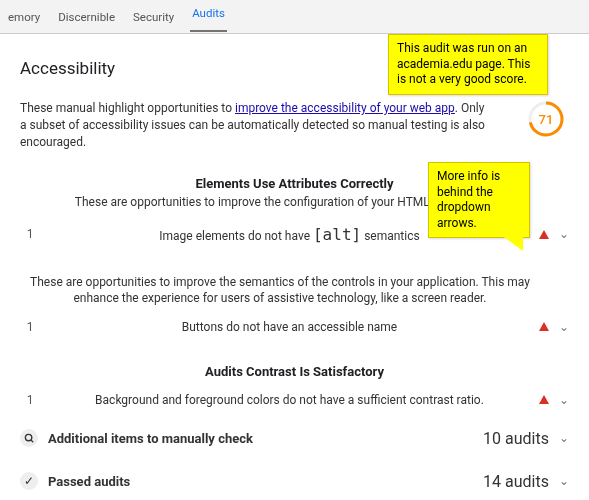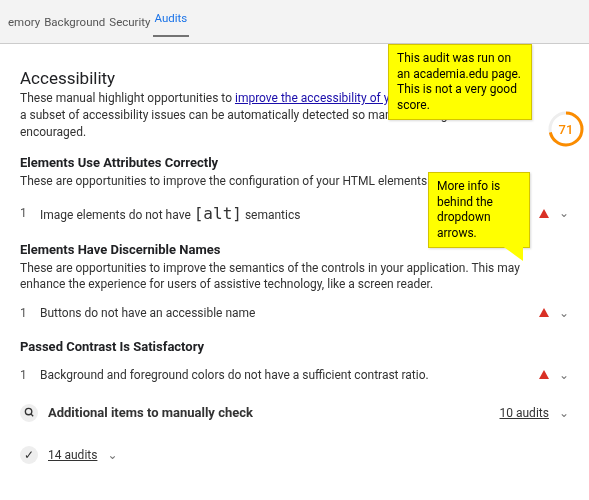--- a/index.html
+++ b/index.html
@@ -10,48 +10,49 @@
     background: #fff;
     width: 589px;
     height: 500px;
     overflow: hidden;
     position: relative;
   }
   
   .tab-bar {
     display: flex;
     align-items: center;
+    gap: 14px;
     padding: 0 6px;
-    height: 44px;
+    height: 34px;
     background: #f3f3f3;
     border-bottom: 1px solid #ccc;
     font-size: 11.5px;
     color: #555;
   }
   .tab-bar .tab { cursor: pointer; padding: 5px 2px; }
   .tab-bar .tab.active { color: #1a73e8; border-bottom: 2px solid #737373; padding-bottom: 10px; }
   .content { padding: 24px 20px 0 20px; position: relative; }
-  .section-title { font-size: 17px; font-weight: 400; color: #202124; margin-bottom: 2px; }
+  .section-title { font-size: 17px; font-weight: 400; color: #202124; margin-bottom: 22px; }
   .section-desc { font-size: 12px; color: #333; line-height: 1.4; max-width: 470px; }
   .section-desc a { color: #1a0dab; text-decoration: underline; }
   .score-ring {
     position: absolute;
     top: 66px;
-    right: 4px;
+    right: 24px;
     width: 38px;
     height: 38px;
   }
   .score-ring svg { transform: rotate(-90deg); }
   .score-ring .val {
     position: absolute;
     top: 0; left: 0; right: 0; bottom: 0;
     display: flex; align-items: center; justify-content: center;
     font-size: 13px; color: #fb8c00; font-weight: 500;
   }
-  .group { margin-top: 15px; }
+  .group { margin-top: 26px; text-align: center; }
   .group-title { font-size: 13px; font-weight: 700; color: #202124; margin-bottom: 3px; }
   .group-desc { font-size: 12px; color: #333; line-height: 1.35; max-width: 520px; }
   .audit-row {
     display: flex;
     align-items: center;
     margin-top: 10px;
     padding: 4px 0;
     font-size: 12px;
   }
   .audit-row .num { width: 20px; color: #555; }
@@ -74,51 +75,51 @@
   .summary-row .ico {
     width: 18px; height: 18px;
     display: inline-flex; align-items: center; justify-content: center;
     margin-right: 10px;
     font-size: 12px;
     border-radius: 50%;
     background: #eee;
     color: #333;
   }
   .summary-row .lbl { flex: 1; font-size: 13px; font-weight: 700; }
-  .summary-row .count { font-size: 12px; color: #333; margin-right: 10px; text-decoration: underline; }
+  .summary-row .count { font-size: 16px; color: #333; margin-right: 10px; }
   .summary-row .chev { color: #777; }
   
   .callout {
     position: absolute;
     background: #ffff00;
     border: 1px solid #d4c400;
     padding: 6px 8px;
     font-size: 12px;
     line-height: 1.3;
     color: #000;
     box-shadow: 1px 1px 2px rgba(0,0,0,0.15);
   }
-  .callout.one { top: 0px; left: 388px; width: 144px; }
+  .callout.one { top: 0px; left: 388px; width: 160px; }
   .callout.two { top: 128px; left: 428px; width: 102px; }
   .callout.two::after {
     content: "";
     position: absolute;
     bottom: -14px;
     right: 6px;
     width: 0; height: 0;
     border-top: 16px solid #ffff00;
     border-left: 22px solid transparent;
   }
 </style>
 </head>
 <body>
 
 <div class="tab-bar">
   <span class="tab">emory</span>
-  <span class="tab">Background</span>
+  <span class="tab">Discernible</span>
   <span class="tab">Security</span>
   <span class="tab active">Audits</span>
 </div>
 
 <div class="content">
 
   <div class="callout one">This audit was run on an academia.edu page. This is not a very good score.</div>
   <div class="callout two">More info is behind the dropdown arrows.</div>
 
   <div class="score-ring">
@@ -141,32 +142,31 @@
       <span class="num">1</span>
       <span class="label">
         <span>Image elements do not have </span><code>[alt]</code><span> semantics</span>
       </span>
       <span class="warn"></span>
       <span class="chev">⌄</span>
     </div>
   </div>
 
   <div class="group">
-    <div class="group-title">Elements Have Discernible Names</div>
     <div class="group-desc">These are opportunities to improve the semantics of the controls in your application. This may enhance the experience for users of assistive technology, like a screen reader.</div>
     <div class="audit-row">
       <span class="num">1</span>
       <span class="label">Buttons do not have an accessible name</span>
       <span class="warn"></span>
       <span class="chev">⌄</span>
     </div>
   </div>
 
   <div class="group">
-    <div class="group-title">Passed Contrast Is Satisfactory</div>
+    <div class="group-title">Audits Contrast Is Satisfactory</div>
     <div class="audit-row">
       <span class="num">1</span>
       <span class="label">Background and foreground colors do not have a sufficient contrast ratio.</span>
       <span class="warn"></span>
       <span class="chev">⌄</span>
     </div>
   </div>
 
   <div class="summary-row">
     <span class="ico">
@@ -175,17 +175,18 @@
           <line x1="20" y1="20" x2="15" y2="15"></line>
         </svg>
     </span>
     <span class="lbl">Additional items to manually check</span>
     <span class="count">10 audits</span>
     <span class="chev">⌄</span>
   </div>
 
   <div class="summary-row">
     <span class="ico">✓</span>
+    <span class="lbl">Passed audits</span>
     <span class="count">14 audits</span>
     <span class="chev">⌄</span>
   </div>
 
 </div>
 
 </body></html>

